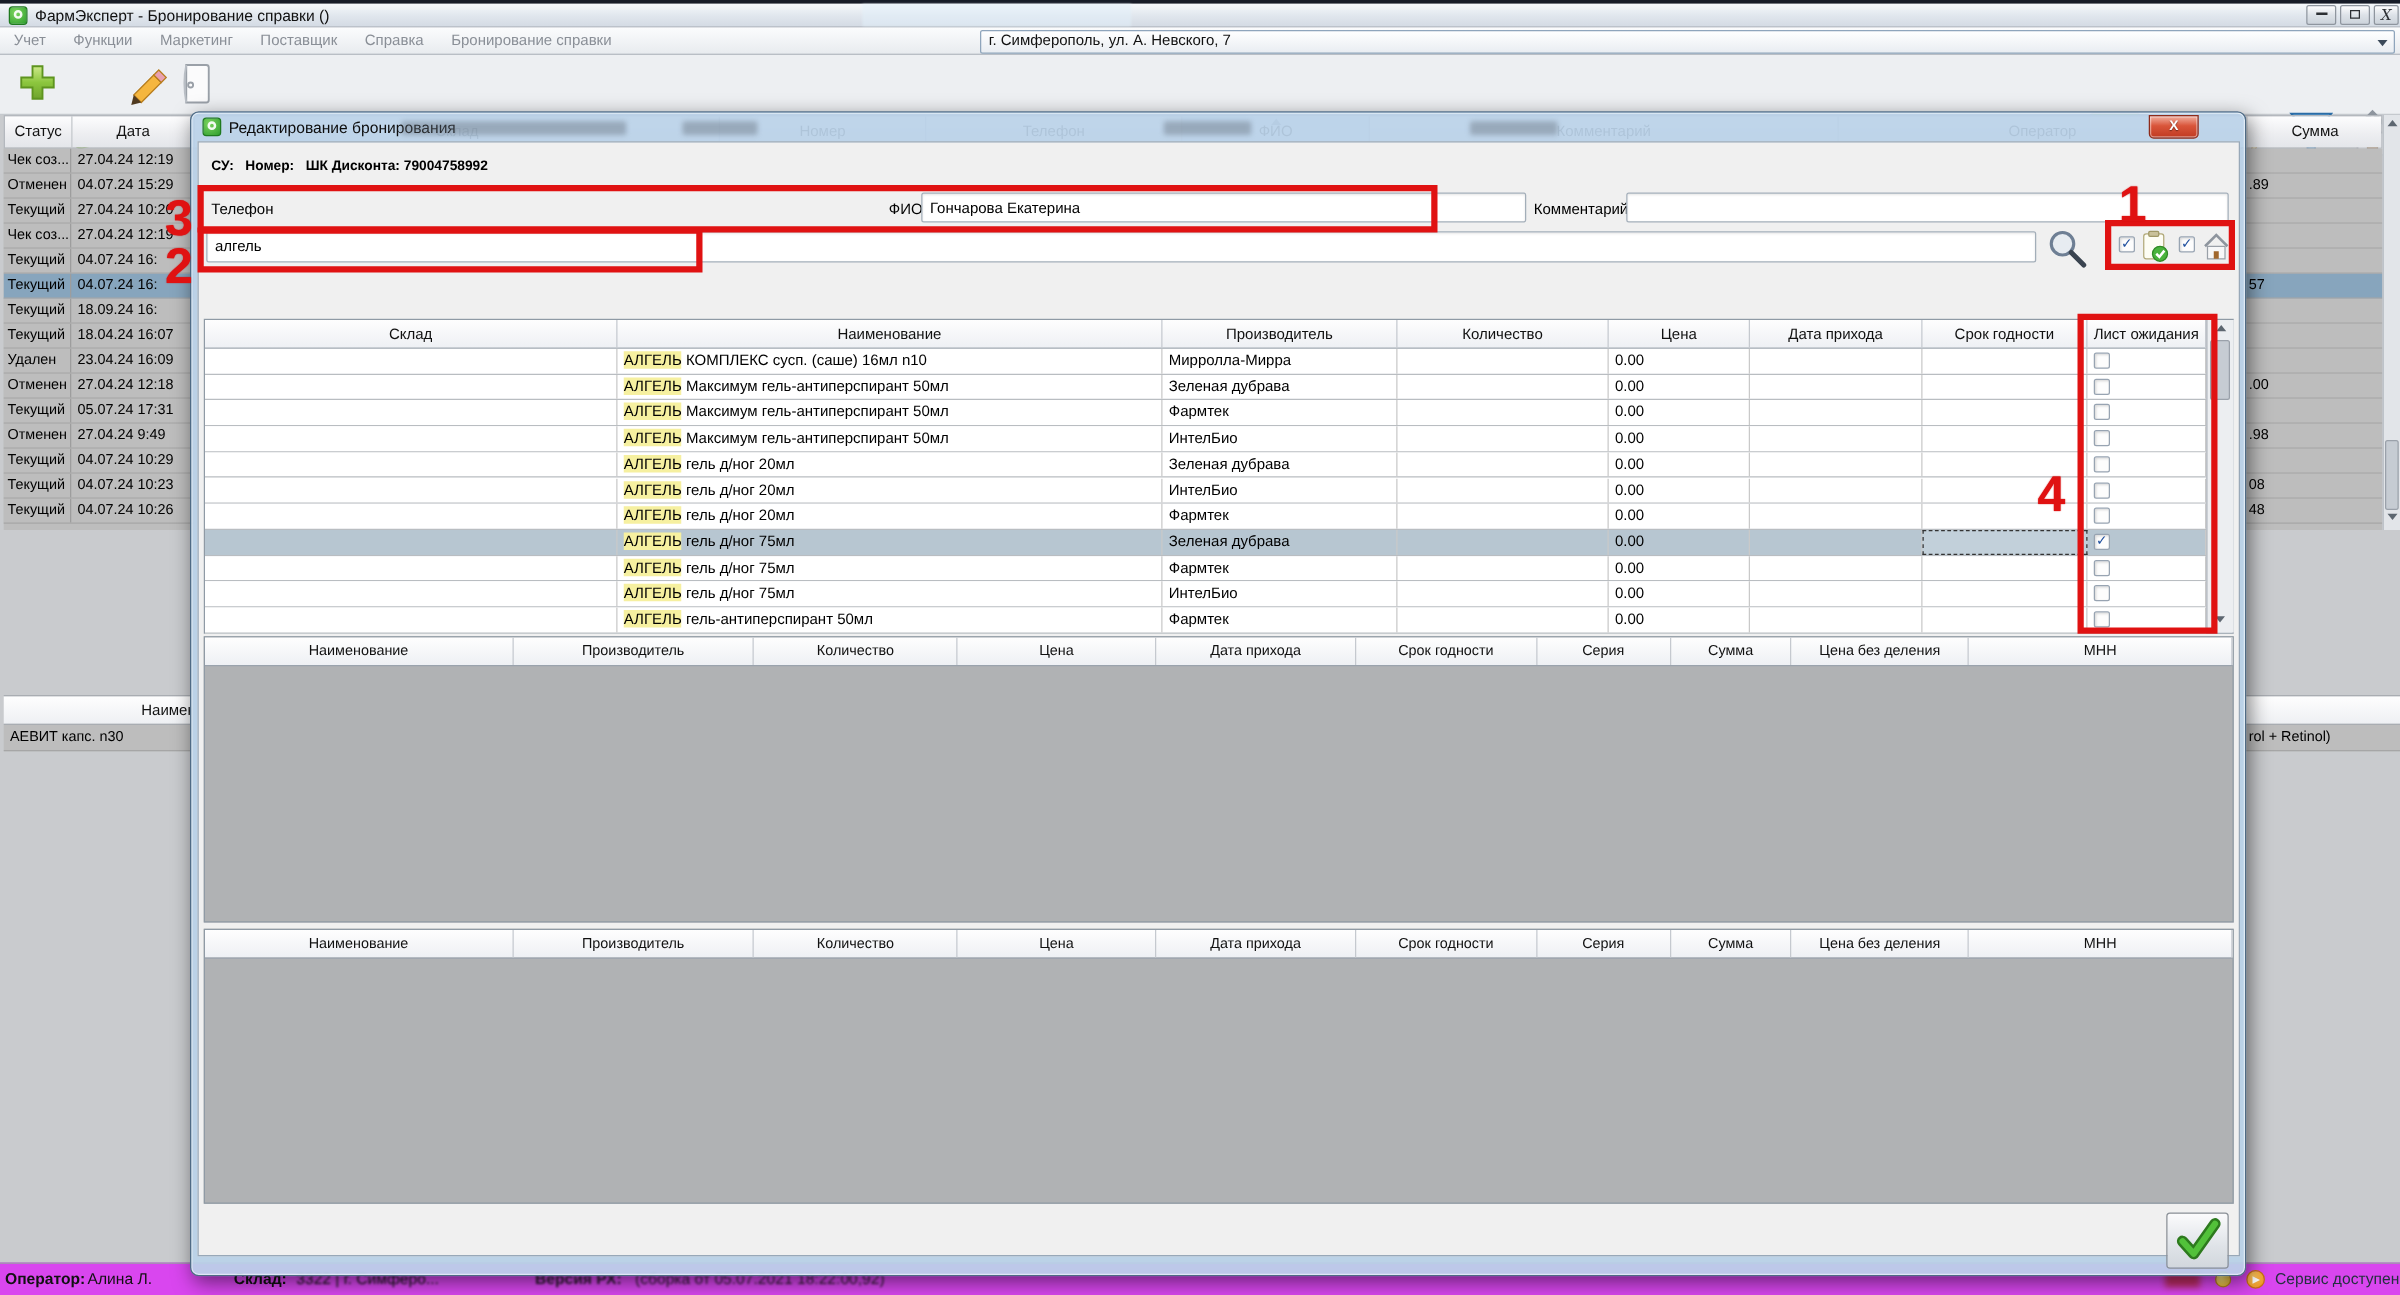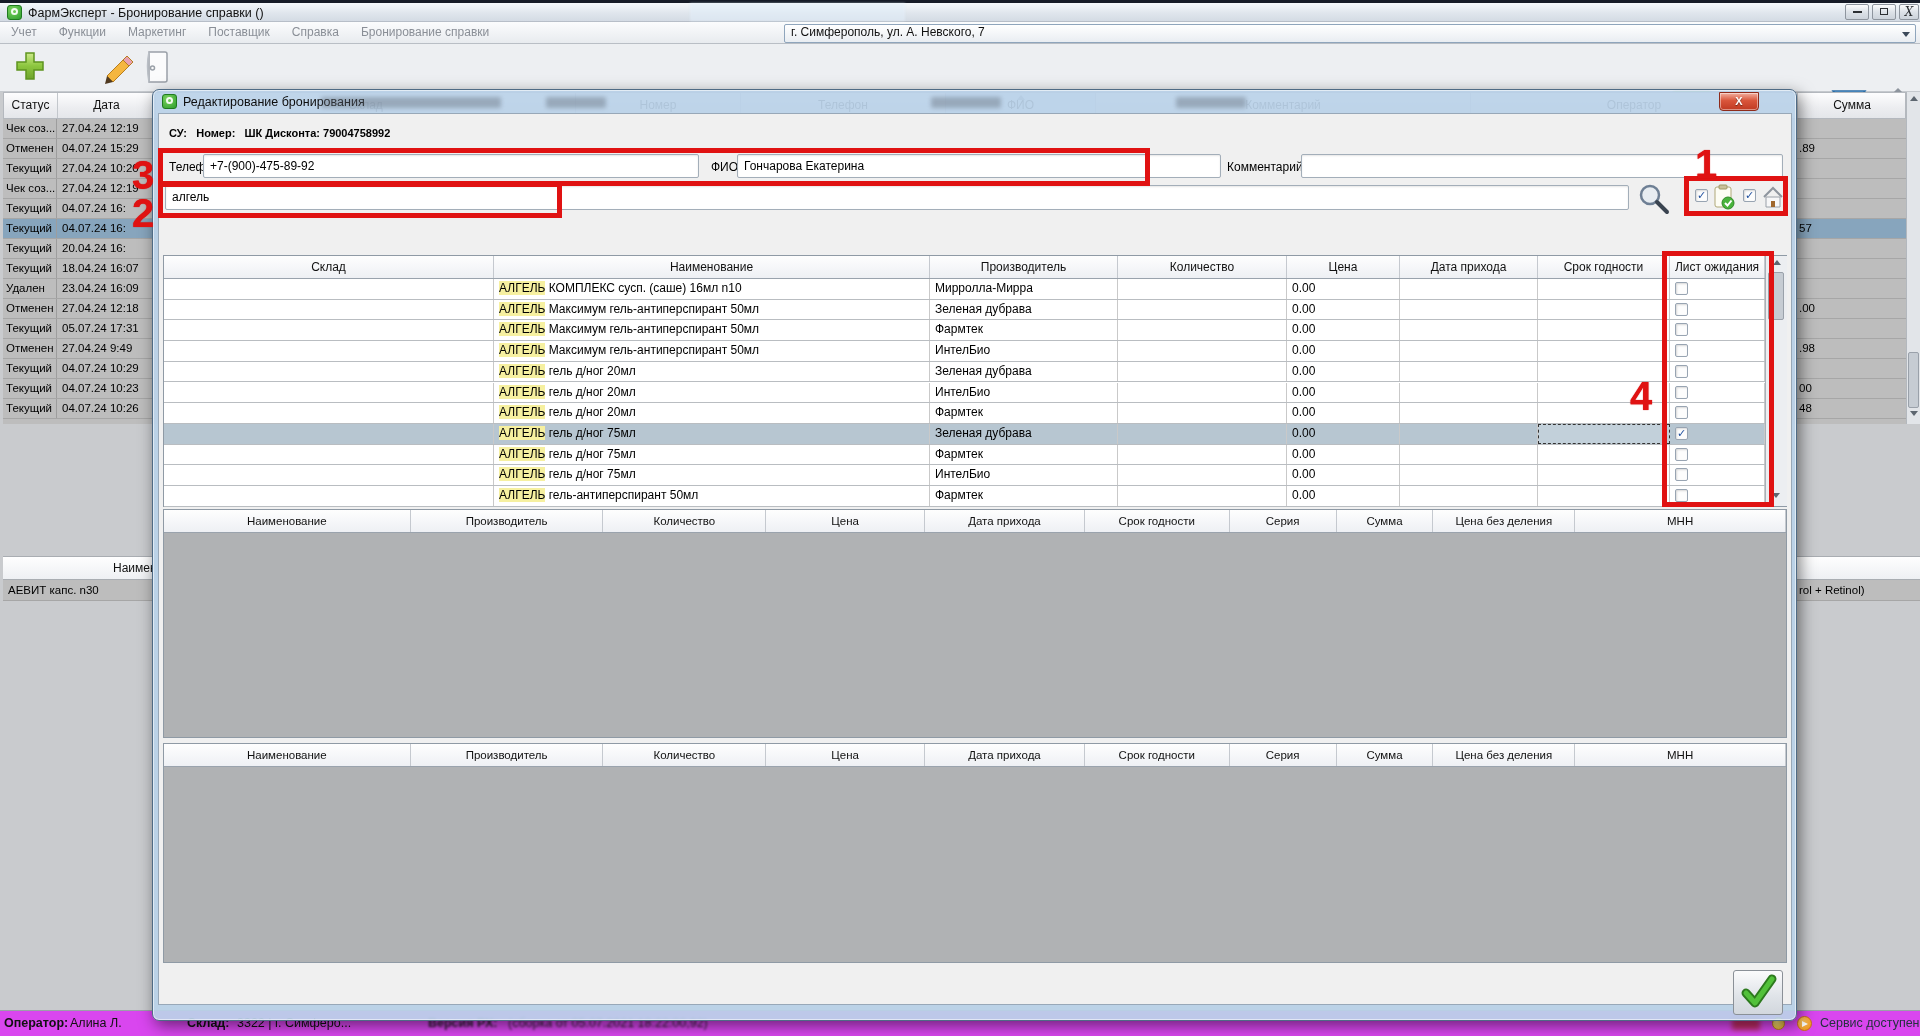--- a/index.html
+++ b/index.html
@@ -241,21 +241,21 @@
       <div class="bg-row" style="top: 80px;">
         <div class="bg-status">Текущий</div>
         <div class="bg-date">04.07.24 16:</div>
       </div>
       <div class="bg-row sel" style="top: 100px;">
         <div class="bg-status">Текущий</div>
         <div class="bg-date">04.07.24 16:</div>
       </div>
       <div class="bg-row" style="top: 120px;">
         <div class="bg-status">Текущий</div>
-        <div class="bg-date">20.04.24 16:</div>
+        <div class="bg-date">18.09.24 16:</div>
       </div>
       <div class="bg-row" style="top: 140px;">
         <div class="bg-status">Текущий</div>
         <div class="bg-date">18.04.24 16:07</div>
       </div>
       <div class="bg-row" style="top: 160px;">
         <div class="bg-status">Удален</div>
         <div class="bg-date">23.04.24 16:09</div>
       </div>
       <div class="bg-row" style="top: 180px;">
@@ -290,21 +290,21 @@
       <div class="bg-sum" style="top: 60px;"></div>
       <div class="bg-sum" style="top: 80px;"></div>
       <div class="bg-sum sel" style="top: 100px;">57</div>
       <div class="bg-sum" style="top: 120px;"></div>
       <div class="bg-sum" style="top: 140px;"></div>
       <div class="bg-sum" style="top: 160px;"></div>
       <div class="bg-sum" style="top: 180px;">.00</div>
       <div class="bg-sum" style="top: 200px;"></div>
       <div class="bg-sum" style="top: 220px;">.98</div>
       <div class="bg-sum" style="top: 240px;"></div>
-      <div class="bg-sum" style="top: 260px;">00</div>
+      <div class="bg-sum" style="top: 260px;">08</div>
       <div class="bg-sum" style="top: 280px;">48</div>
     </div>
   <div class="abs vscroll" style="left:1906px; top:92px; width:14px; height:332px;">
     <div class="tri up"></div>
     <div class="thumb" style="top:260px; height:56px;"></div>
     <div class="tri down" style="position:absolute; bottom:4px; left:3px;"></div>
   </div>
 
   <div class="abs panel2-hdr" style="left:3px; top:556px; width:149px; height:24px; text-indent:110px;">Наименование</div>
   <div class="abs panel2-row" style="left:3px; top:580px; width:149px; height:21px;">АЕВИТ капс. n30</div>
@@ -335,21 +335,20 @@
     <div class="blur-blob" style="left:393px; width:60px;"></div>
     <div class="blur-blob" style="left:778px; width:70px;"></div>
     <div class="blur-blob" style="left:1023px; width:70px;"></div>
     <div class="dlg dlg-close">X</div>
 
     <div class="dlg dlg-content"></div>
 
     <div class="dlg info-line">СУ:   Номер:   ШК Дисконта: 79004758992</div>
 
     <div class="dlg flabel" style="left:16px; top:70px;">Телефон</div>
-    <div class="dlg field" style="left:50px; top:64px; width:496px; height:24px;">+7-(900)-475-89-92</div>
     <div class="dlg flabel" style="left:558px; top:70px;">ФИО</div>
     <div class="dlg field" style="left:584px; top:64px; width:484px; height:24px;">Гончарова Екатерина</div>
     <div class="dlg flabel" style="left:1074px; top:70px;">Комментарий</div>
     <div class="dlg field" style="left:1148px; top:64px; width:482px; height:24px;"></div>
 
     <div class="dlg field" style="left:12px; top:95px; width:1464px; height:25px;">алгель</div>
     <svg class="dlg" style="left:1482px; top:91px;" width="36" height="34" viewBox="0 0 36 34">
       <circle cx="15" cy="14" r="9" fill="rgba(222,232,242,.5)" stroke="#6e7f94" stroke-width="2.5"></circle>
       <line x1="22" y1="21" x2="32" y2="31" stroke="#3a4450" stroke-width="4" stroke-linecap="round"></line>
     </svg>

